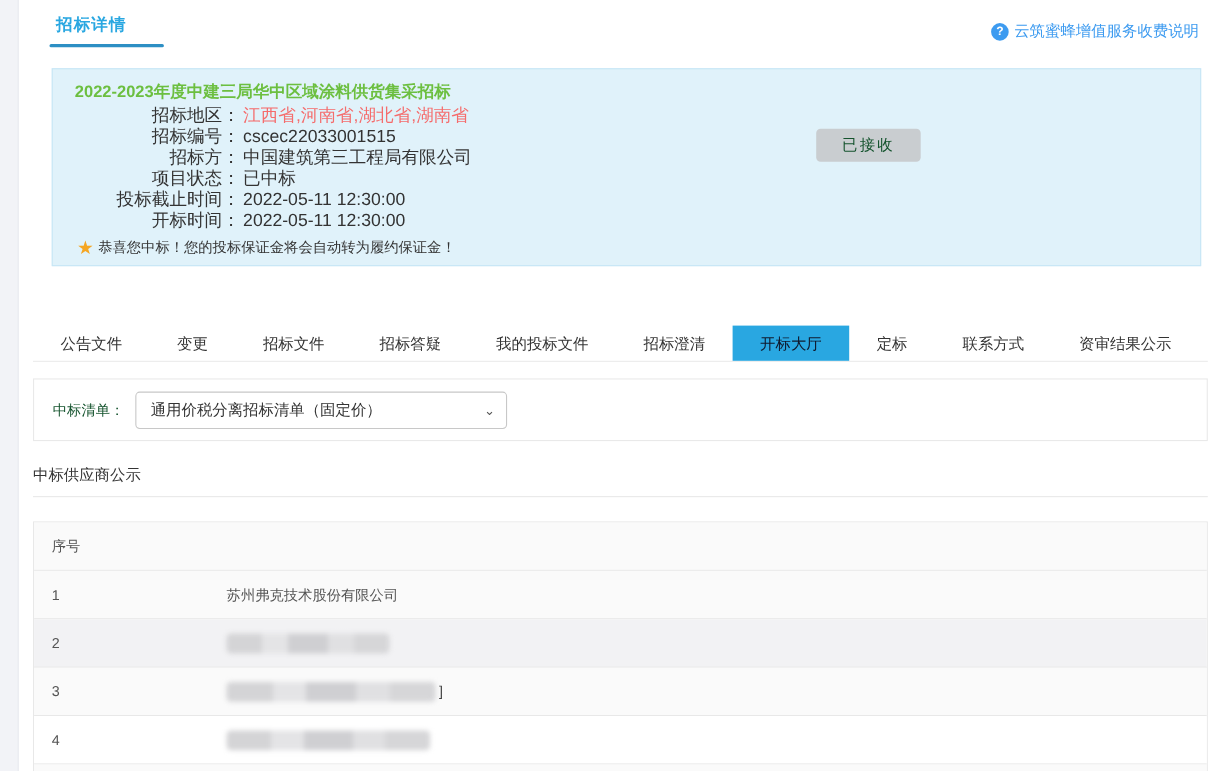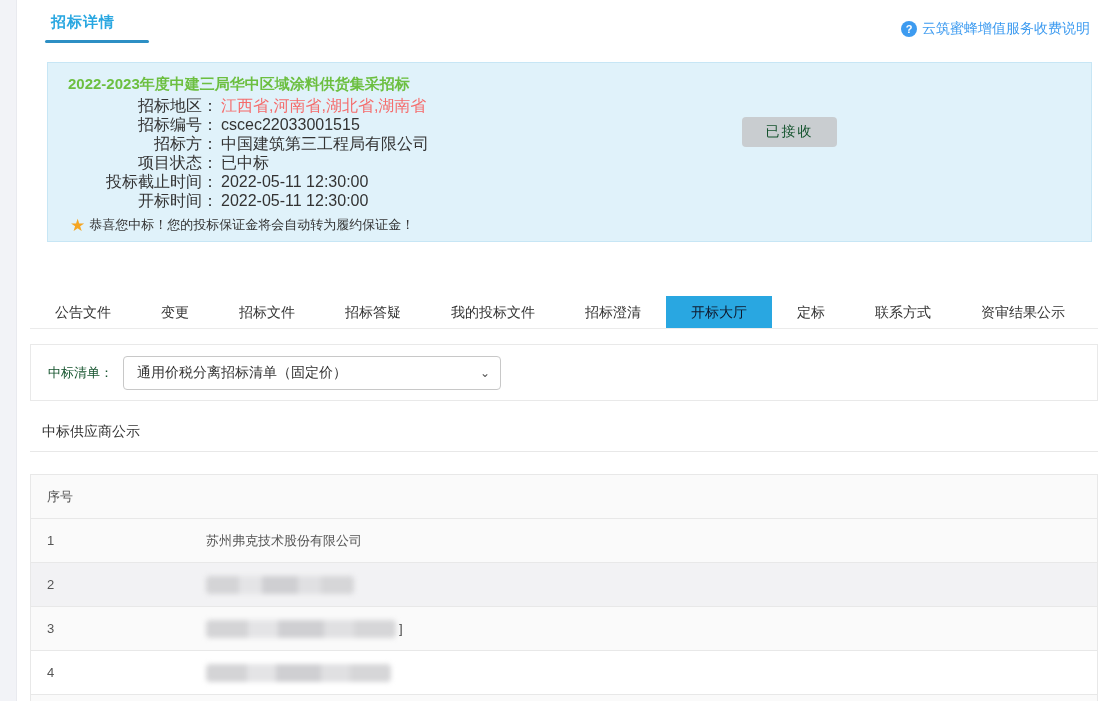--- a/index.html
+++ b/index.html
@@ -31,25 +31,25 @@
   .star { color:var(--star-orange,#f5a623); font-size:17px; line-height:17px; }
 
   
   .tab-bar { display:flex; margin-top:18px; border-bottom:1px solid #ebebeb; }
   .tab { height:32px; line-height:32px; padding:0 25px; font-size:14px; color:#333; cursor:pointer; white-space:nowrap;margin-top:36px; }
   .tab.active { background:var(--accent-blue,#29a7e1); color:#0f172a; }
 
   
   .filter-box { margin-top:15px; border:1px solid #e9e9e9; height:57px; display:flex; align-items:center; padding-left:17px; }
   .filter-label { font-size:13px; color:#14532d; }
-  .select-box { position:relative; margin-left:10px; width:378px; height:34px; border:1px solid #c8c8c8; border-radius:4px; background:#fff; display:flex; align-items:center; padding:0 20px 0 13px; font-size:14px; color:#333; cursor:pointer; }
+  .select-box { position:relative; margin-left:10px; width:338px; height:34px; border:1px solid #c8c8c8; border-radius:4px; background:#fff; display:flex; align-items:center; padding:0 20px 0 13px; font-size:14px; color:#333; cursor:pointer; }
   .select-box .chevron { position:absolute; right:10px; top:9px; color:#555; font-size:12px; }
 
   
-  .section-title { margin:22px 0 10px 12px; font-size:14px; color:#333; }
+  .section-title { margin:22px 0 10px 0; font-size:14px; color:#333; }
   .section-divider { height:1px; background:#e8e8e8; }
 
   
   .sup-table { margin-top:22px; border:1px solid #e8e8e8; font-size:13px; }
   .t-row { display:flex; height:44px; align-items:center; border-bottom:1px solid #e8e8e8; }
   .t-row:last-child { border-bottom:none; }
   .t-row.head { background:#fafafa; color:#333; }
   .col-no { flex:0 0 175px; padding-left:16px; color:#555; }
   .col-name { flex:1; color:#555; display:flex; align-items:center; }
   .t-row.r1,.t-row.r3,.t-row.r5 { background:#fafafa; }

